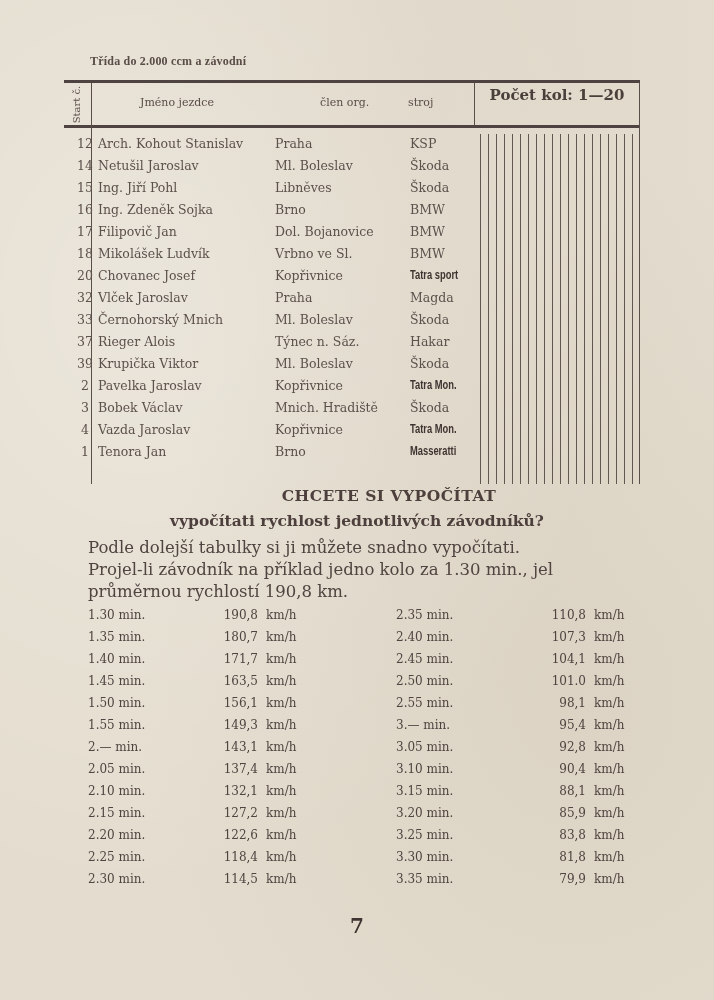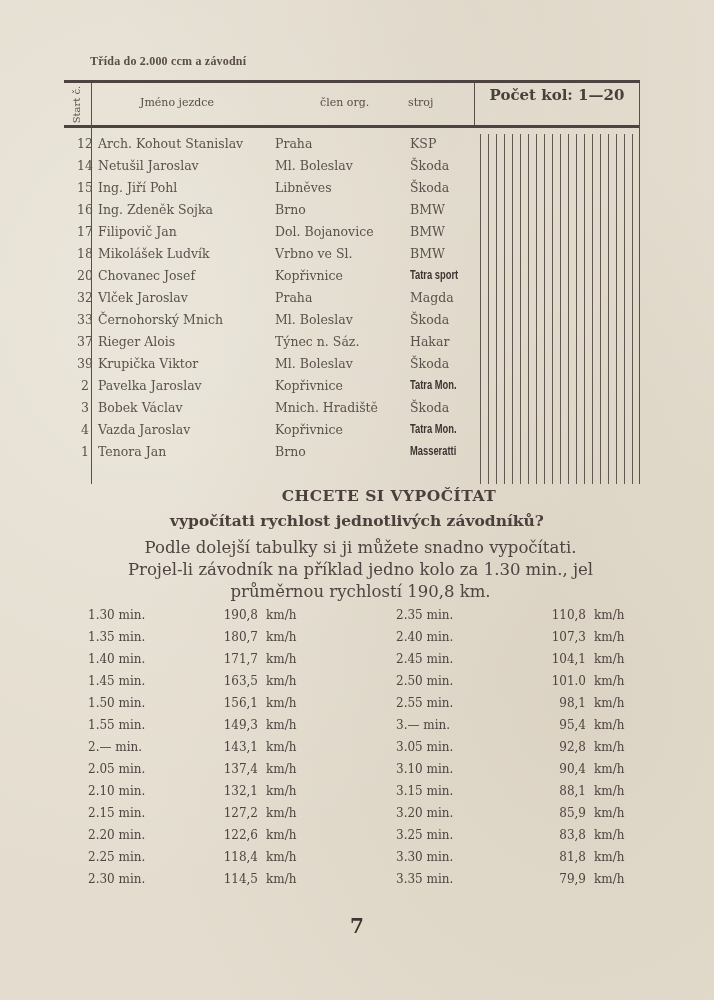--- a/index.html
+++ b/index.html
@@ -66,21 +66,21 @@
     font-weight: bold; font-size: 15.5px; color: #4d3f3c; letter-spacing: 0.5px; padding-left: 32px;
   }
   .heading2 {
     position: absolute; left: 0; top: 511px; width: 714px; text-align: center;
     font-weight: bold; font-size: 15.5px; color: #4d3f3c;
   }
   .para {
     position: absolute; left: 88px; top: 537px; width: 545px;
     font-size: 16.5px; line-height: 22px; color: #4f4440;
   }
-  .para p { margin: 0; text-align: center; }
+  .para p { margin: 0; }
 
   .speed-col { position: absolute; top: 608px; width: 260px; }
   .speed-col.left { left: 88px; }
   .speed-col.right { left: 396px; }
   .speed-row { position: relative; height: 22px; font-size: 12px; color: #4f4440; white-space: nowrap; }
   .speed-row .t { position: absolute; left: 0; }
   .speed-row .v { position: absolute; right: 90px; text-align: right; }
   .speed-row .u { position: absolute; left: 178px; }
   .speed-col.right .speed-row .v { right: 70px; }
   .speed-col.right .speed-row .u { left: 198px; }

